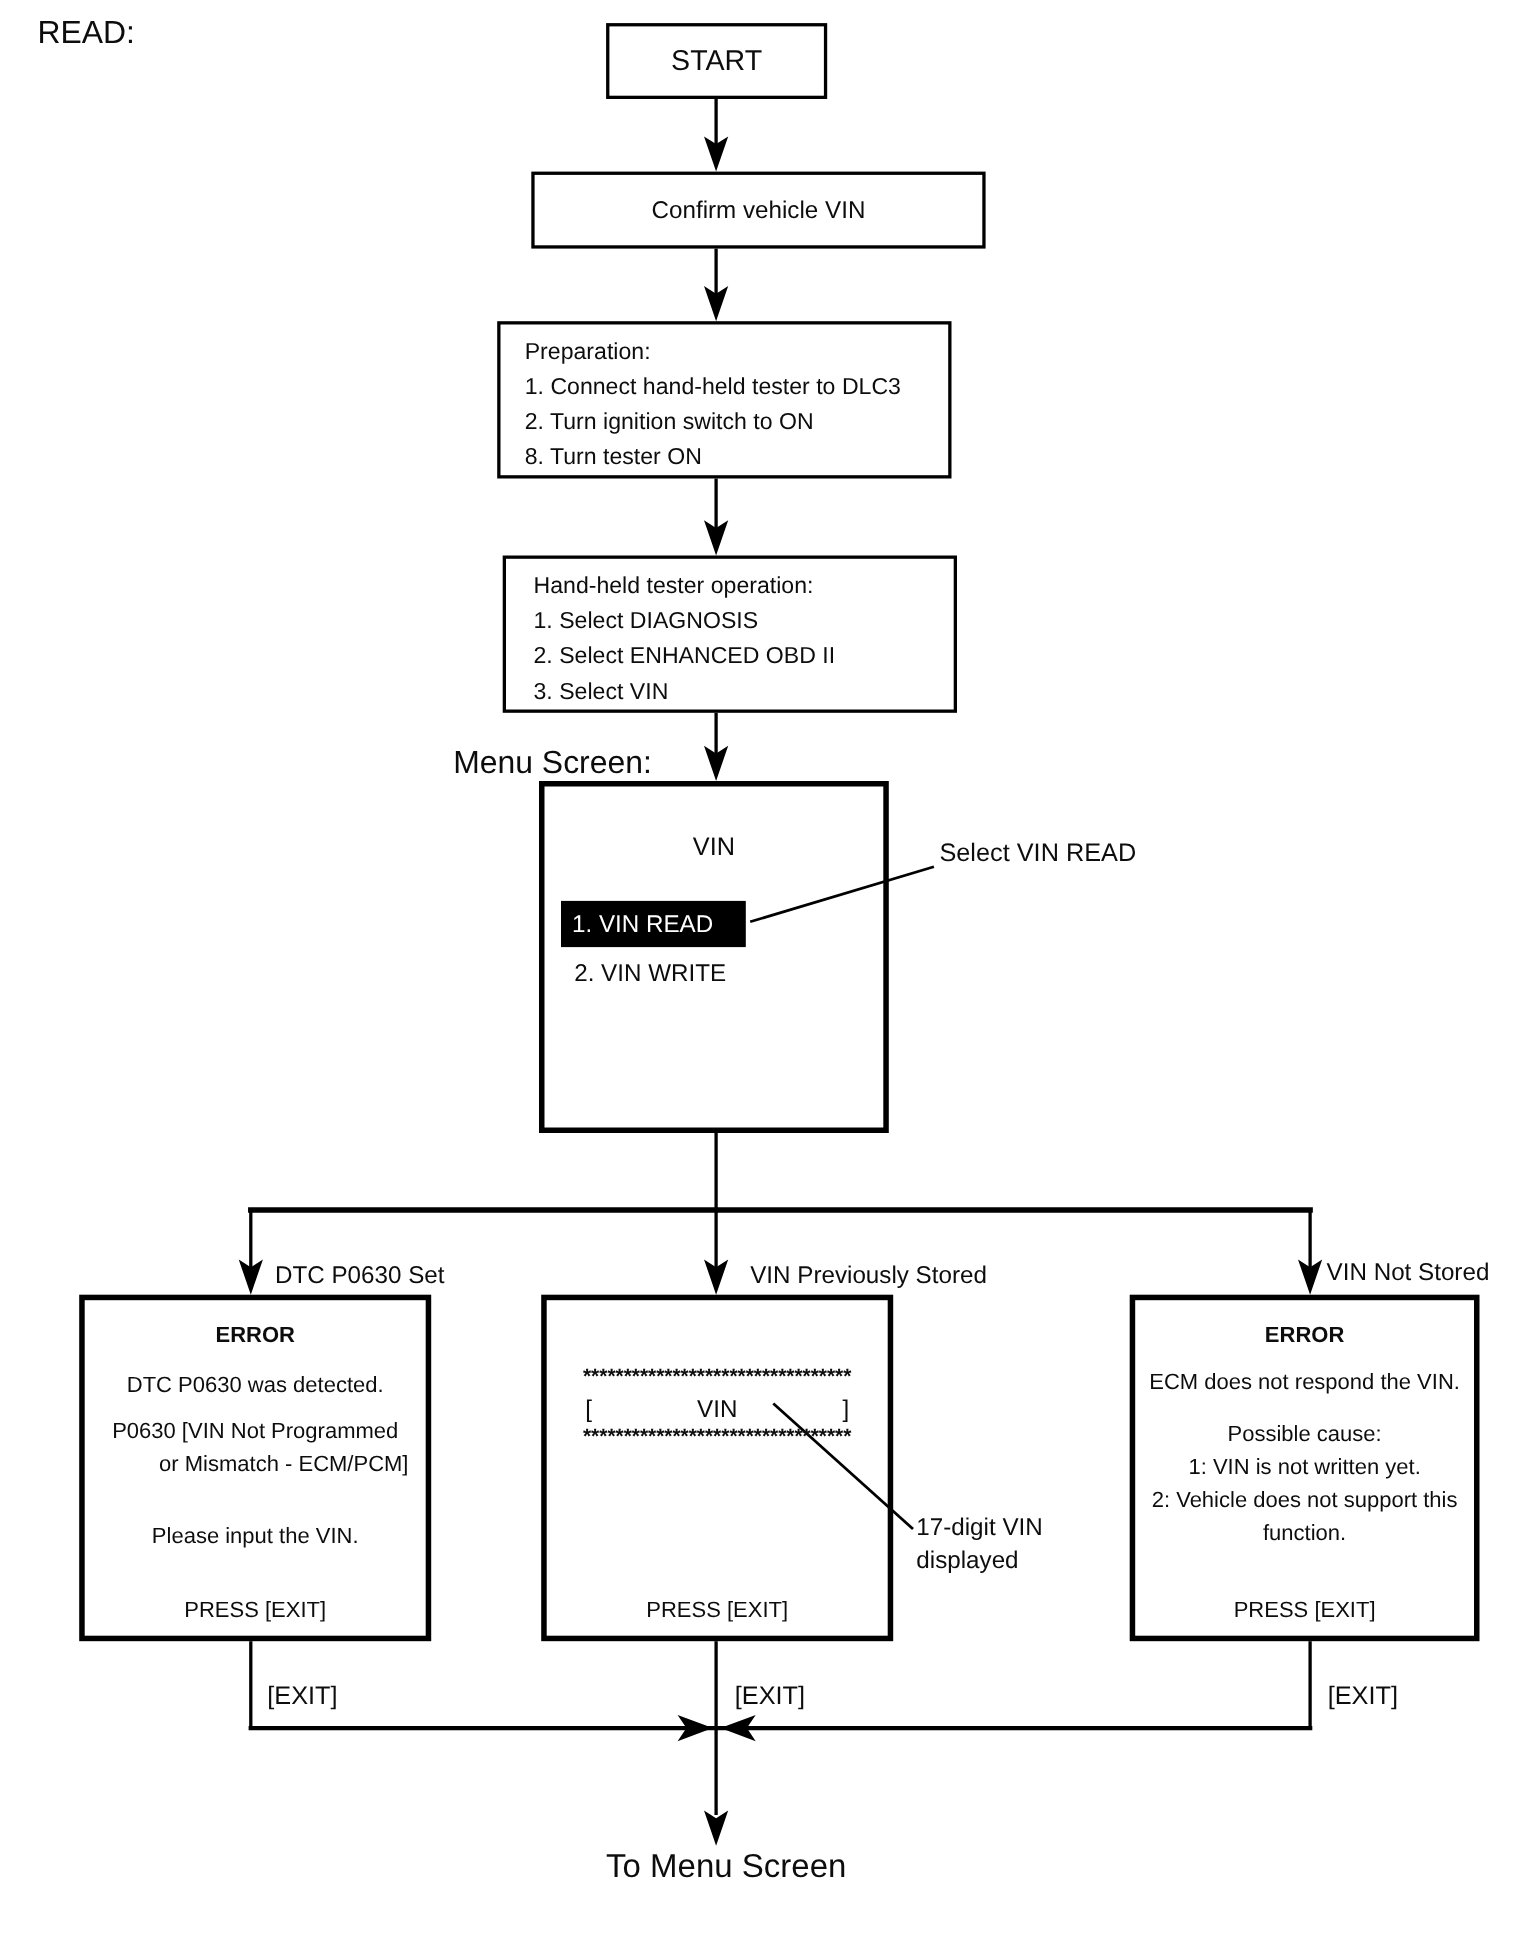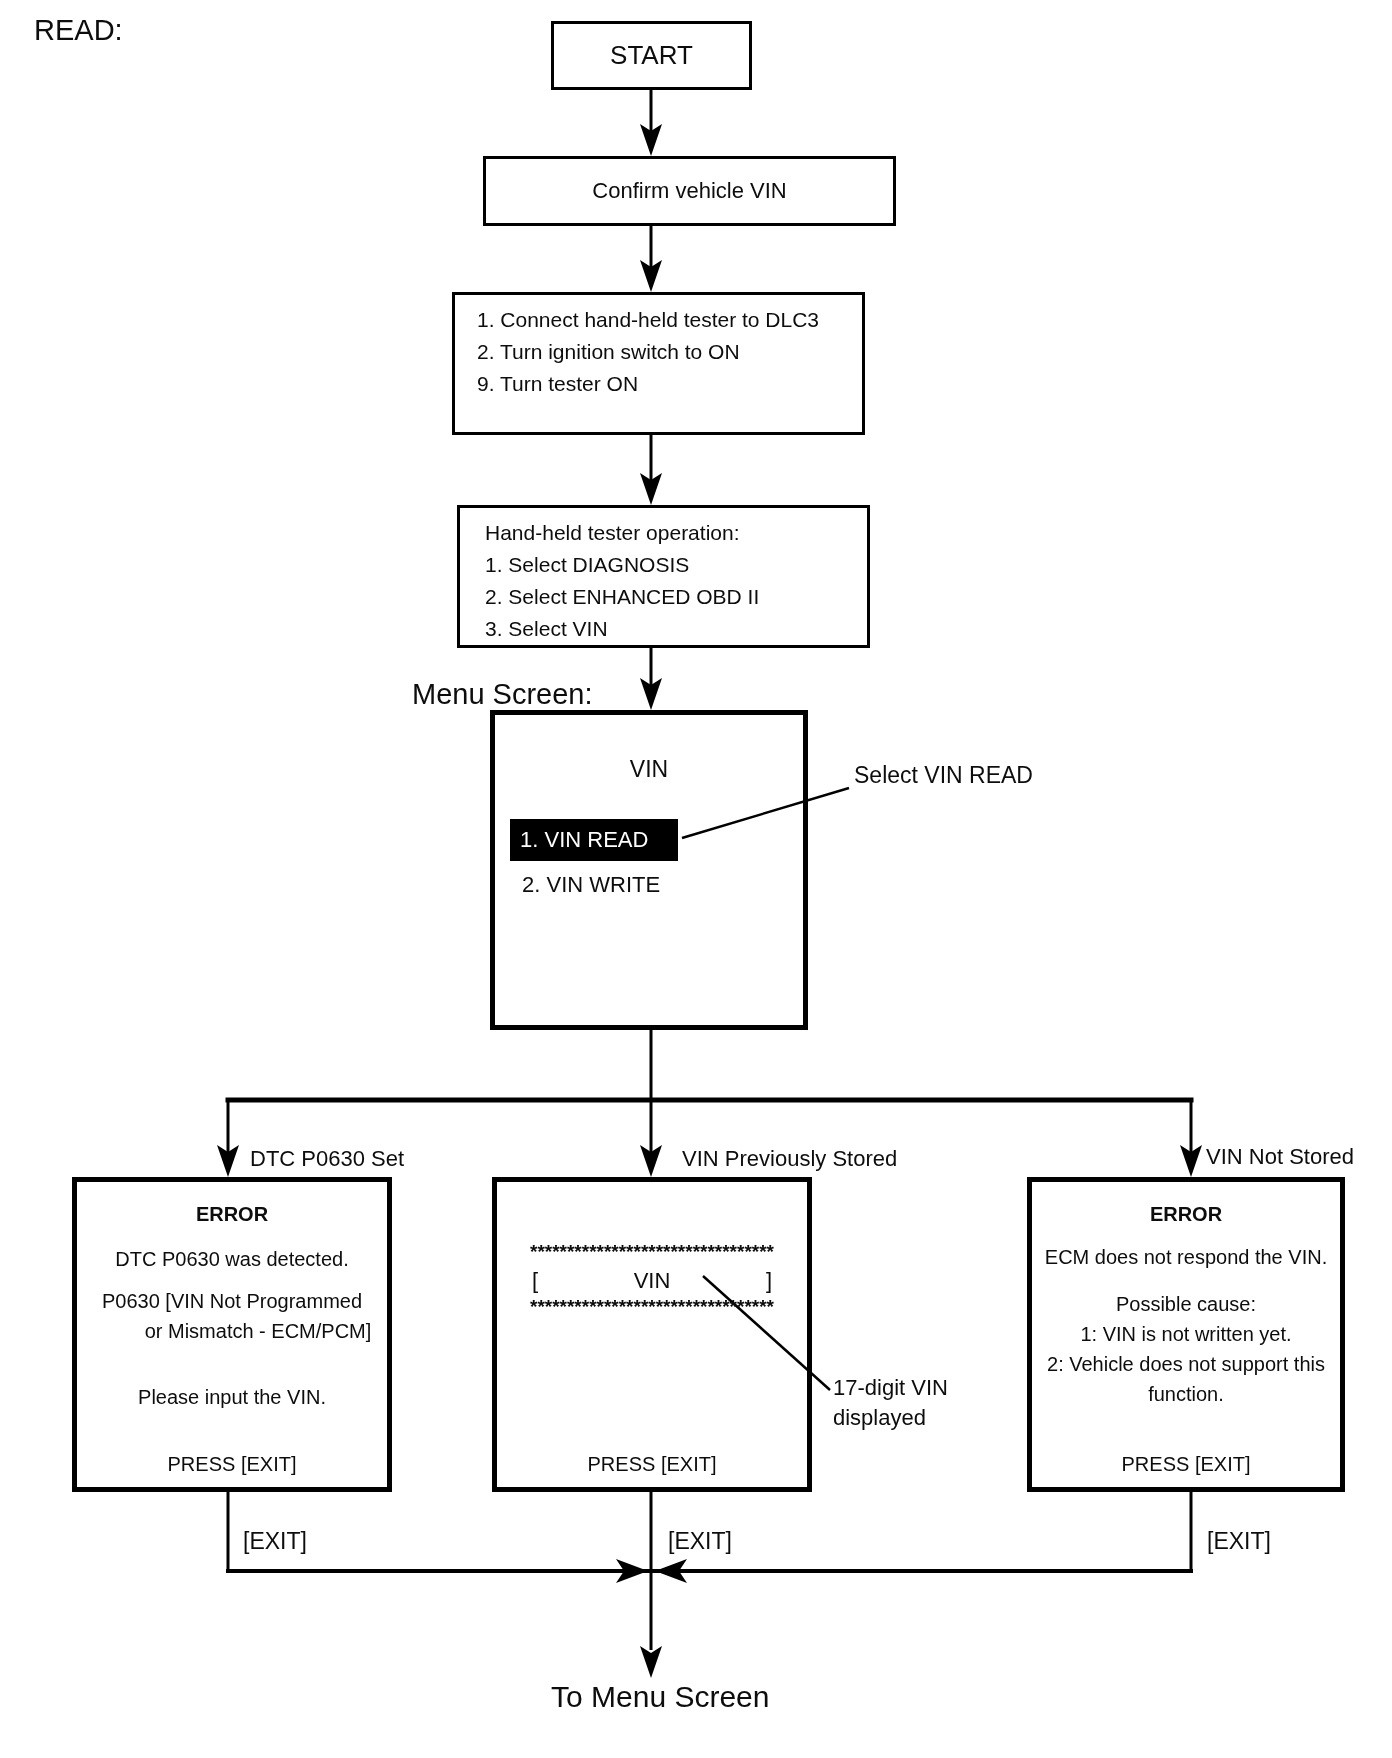--- a/index.html
+++ b/index.html
@@ -74,23 +74,24 @@
   <div class="box thin center-text" style="left:551px;top:21px;width:201px;height:69px;">
     <span style="font-size:26px;">START</span>
   </div>
 
   <div class="box thin center-text" style="left:440px;top:156px;width:413px;height:70px;margin-left:43px;">
     <span style="font-size:22px;">Confirm vehicle VIN</span>
   </div>
 
   <div class="box thin" style="left:452px;top:292px;width:413px;height:143px;">
     <div class="steps" style="left:22px;top:9px;">
+      <div>Preparation:</div>
       <div>1. Connect hand-held tester to DLC3</div>
       <div>2. Turn ignition switch to ON</div>
-      <div>9. Turn tester ON</div>
+      <div>8. Turn tester ON</div>
     </div>
   </div>
 
   <div class="box thin" style="left:457px;top:505px;width:413px;height:143px;">
     <div class="steps" style="left:25px;top:9px;">
       <div>Hand-held tester operation:</div>
       <div>1. Select DIAGNOSIS</div>
       <div>2. Select ENHANCED OBD II</div>
       <div>3. Select VIN</div>
     </div>

